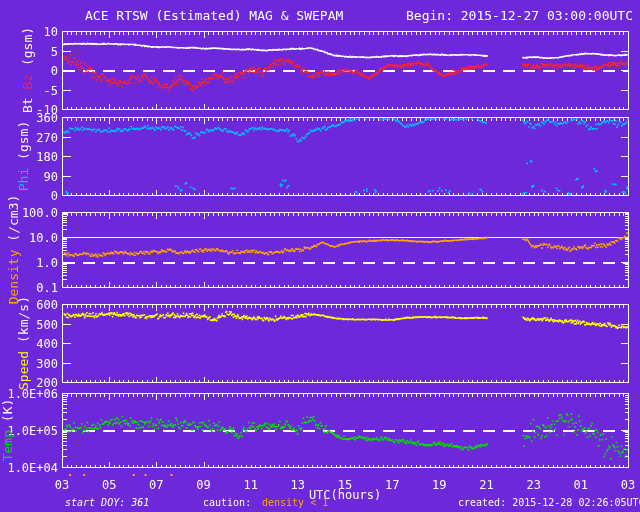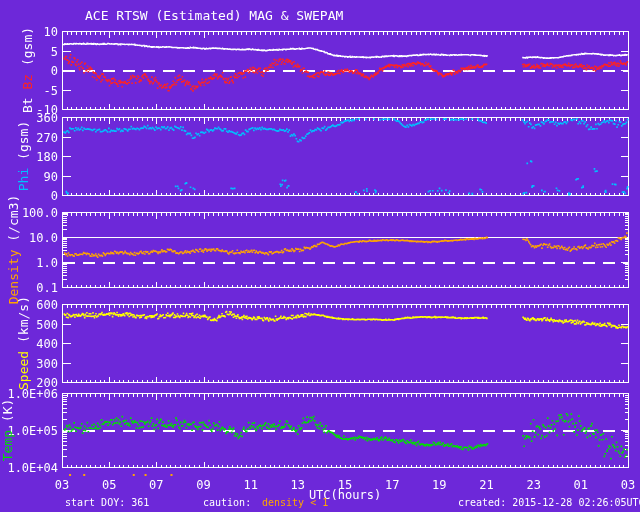--- a/index.html
+++ b/index.html
@@ -2,31 +2,32 @@
 <html><head>
 <meta charset="utf-8">
 <style>
   html,body{margin:0;padding:0;background:#000;}
   #screen{position:relative;width:640px;height:512px;background:#6d28d9;overflow:hidden;
           font-family:"DejaVu Sans Mono", monospace;color:#fff;}
   .hdr{position:absolute;top:8px;font-size:13px;white-space:pre;color:#fff;}
   #title{left:85px;}
   #begin{left:406px;}
   .ftr{position:absolute;top:497px;font-size:10px;white-space:pre;color:#fff;}
-  #f-doy{left:65px;}
+  #f-doy{left:65px;font-style:italic;}
   #f-caution{left:167px;margin-left:36px;}
   #f-density{left:262px;color:#ffa500;}
   #f-created{left:458px;}
   svg{position:absolute;left:0;top:0;}
 </style>
 </head>
 <body>
 
 <div id="screen">
   <div id="title" class="hdr">ACE RTSW (Estimated) MAG &amp; SWEPAM</div>
+  <div id="begin" class="hdr">Begin: 2015-12-27 03:00:00UTC</div>
   <svg id="chart" width="640" height="512">
       <g shape-rendering="crispEdges">
         <rect x="62.5" y="31.5" width="566" height="78" fill="none" stroke="#ffffff" stroke-width="1"></rect>
         <path d="M67.5 109.5 v-3M67.5 31.5 v3M71.5 109.5 v-3M71.5 31.5 v3M76.5 109.5 v-3M76.5 31.5 v3M81.5 109.5 v-3M81.5 31.5 v3M86.5 109.5 v-3M86.5 31.5 v3M90.5 109.5 v-3M90.5 31.5 v3M95.5 109.5 v-3M95.5 31.5 v3M100.5 109.5 v-3M100.5 31.5 v3M104.5 109.5 v-3M104.5 31.5 v3M114.5 109.5 v-3M114.5 31.5 v3M119.5 109.5 v-3M119.5 31.5 v3M123.5 109.5 v-3M123.5 31.5 v3M128.5 109.5 v-3M128.5 31.5 v3M133.5 109.5 v-3M133.5 31.5 v3M137.5 109.5 v-3M137.5 31.5 v3M142.5 109.5 v-3M142.5 31.5 v3M147.5 109.5 v-3M147.5 31.5 v3M152.5 109.5 v-3M152.5 31.5 v3M161.5 109.5 v-3M161.5 31.5 v3M166.5 109.5 v-3M166.5 31.5 v3M170.5 109.5 v-3M170.5 31.5 v3M175.5 109.5 v-3M175.5 31.5 v3M180.5 109.5 v-3M180.5 31.5 v3M185.5 109.5 v-3M185.5 31.5 v3M189.5 109.5 v-3M189.5 31.5 v3M194.5 109.5 v-3M194.5 31.5 v3M199.5 109.5 v-3M199.5 31.5 v3M208.5 109.5 v-3M208.5 31.5 v3M213.5 109.5 v-3M213.5 31.5 v3M218.5 109.5 v-3M218.5 31.5 v3M222.5 109.5 v-3M222.5 31.5 v3M227.5 109.5 v-3M227.5 31.5 v3M232.5 109.5 v-3M232.5 31.5 v3M237.5 109.5 v-3M237.5 31.5 v3M241.5 109.5 v-3M241.5 31.5 v3M246.5 109.5 v-3M246.5 31.5 v3M251.5 109.5 v-3M251.5 31.5 v3M255.5 109.5 v-3M255.5 31.5 v3M260.5 109.5 v-3M260.5 31.5 v3M265.5 109.5 v-3M265.5 31.5 v3M270.5 109.5 v-3M270.5 31.5 v3M274.5 109.5 v-3M274.5 31.5 v3M279.5 109.5 v-3M279.5 31.5 v3M284.5 109.5 v-3M284.5 31.5 v3M288.5 109.5 v-3M288.5 31.5 v3M293.5 109.5 v-3M293.5 31.5 v3M298.5 109.5 v-3M298.5 31.5 v3M303.5 109.5 v-3M303.5 31.5 v3M307.5 109.5 v-3M307.5 31.5 v3M312.5 109.5 v-3M312.5 31.5 v3M317.5 109.5 v-3M317.5 31.5 v3M321.5 109.5 v-3M321.5 31.5 v3M326.5 109.5 v-3M326.5 31.5 v3M331.5 109.5 v-3M331.5 31.5 v3M336.5 109.5 v-3M336.5 31.5 v3M340.5 109.5 v-3M340.5 31.5 v3M345.5 109.5 v-3M345.5 31.5 v3M350.5 109.5 v-3M350.5 31.5 v3M354.5 109.5 v-3M354.5 31.5 v3M359.5 109.5 v-3M359.5 31.5 v3M364.5 109.5 v-3M364.5 31.5 v3M369.5 109.5 v-3M369.5 31.5 v3M373.5 109.5 v-3M373.5 31.5 v3M378.5 109.5 v-3M378.5 31.5 v3M383.5 109.5 v-3M383.5 31.5 v3M387.5 109.5 v-3M387.5 31.5 v3M392.5 109.5 v-3M392.5 31.5 v3M397.5 109.5 v-3M397.5 31.5 v3M402.5 109.5 v-3M402.5 31.5 v3M406.5 109.5 v-3M406.5 31.5 v3M411.5 109.5 v-3M411.5 31.5 v3M416.5 109.5 v-3M416.5 31.5 v3M420.5 109.5 v-3M420.5 31.5 v3M425.5 109.5 v-3M425.5 31.5 v3M430.5 109.5 v-3M430.5 31.5 v3M435.5 109.5 v-3M435.5 31.5 v3M439.5 109.5 v-3M439.5 31.5 v3M444.5 109.5 v-3M444.5 31.5 v3M449.5 109.5 v-3M449.5 31.5 v3M453.5 109.5 v-3M453.5 31.5 v3M458.5 109.5 v-3M458.5 31.5 v3M463.5 109.5 v-3M463.5 31.5 v3M468.5 109.5 v-3M468.5 31.5 v3M472.5 109.5 v-3M472.5 31.5 v3M477.5 109.5 v-3M477.5 31.5 v3M482.5 109.5 v-3M482.5 31.5 v3M486.5 109.5 v-3M486.5 31.5 v3M491.5 109.5 v-3M491.5 31.5 v3M496.5 109.5 v-3M496.5 31.5 v3M501.5 109.5 v-3M501.5 31.5 v3M505.5 109.5 v-3M505.5 31.5 v3M510.5 109.5 v-3M510.5 31.5 v3M515.5 109.5 v-3M515.5 31.5 v3M520.5 109.5 v-3M520.5 31.5 v3M524.5 109.5 v-3M524.5 31.5 v3M529.5 109.5 v-3M529.5 31.5 v3M534.5 109.5 v-3M534.5 31.5 v3M538.5 109.5 v-3M538.5 31.5 v3M543.5 109.5 v-3M543.5 31.5 v3M548.5 109.5 v-3M548.5 31.5 v3M553.5 109.5 v-3M553.5 31.5 v3M557.5 109.5 v-3M557.5 31.5 v3M562.5 109.5 v-3M562.5 31.5 v3M567.5 109.5 v-3M567.5 31.5 v3M571.5 109.5 v-3M571.5 31.5 v3M576.5 109.5 v-3M576.5 31.5 v3M581.5 109.5 v-3M581.5 31.5 v3M586.5 109.5 v-3M586.5 31.5 v3M590.5 109.5 v-3M590.5 31.5 v3M595.5 109.5 v-3M595.5 31.5 v3M600.5 109.5 v-3M600.5 31.5 v3M604.5 109.5 v-3M604.5 31.5 v3M609.5 109.5 v-3M609.5 31.5 v3M614.5 109.5 v-3M614.5 31.5 v3M619.5 109.5 v-3M619.5 31.5 v3M623.5 109.5 v-3M623.5 31.5 v3M628.5 109.5 v-3M628.5 31.5 v3" stroke="#ffffff" stroke-width="1" fill="none"></path>
         <path d="M62.5 109.5 v-6M62.5 31.5 v6M109.5 109.5 v-6M109.5 31.5 v6M156.5 109.5 v-6M156.5 31.5 v6M204.5 109.5 v-6M204.5 31.5 v6" stroke="#ffffff" stroke-width="1" fill="none"></path>
         <text x="58" y="35.5" text-anchor="end" fill="#ffffff" font-size="12px" font-family="&quot;DejaVu Sans Mono&quot;, monospace">10</text>
         <text x="58" y="55.5" text-anchor="end" fill="#ffffff" font-size="12px" font-family="&quot;DejaVu Sans Mono&quot;, monospace">5</text>
         <text x="58" y="74.5" text-anchor="end" fill="#ffffff" font-size="12px" font-family="&quot;DejaVu Sans Mono&quot;, monospace">0</text>
         <text x="58" y="94.5" text-anchor="end" fill="#ffffff" font-size="12px" font-family="&quot;DejaVu Sans Mono&quot;, monospace">-5</text>
         <text x="58" y="113.5" text-anchor="end" fill="#ffffff" font-size="12px" font-family="&quot;DejaVu Sans Mono&quot;, monospace">-10</text>

